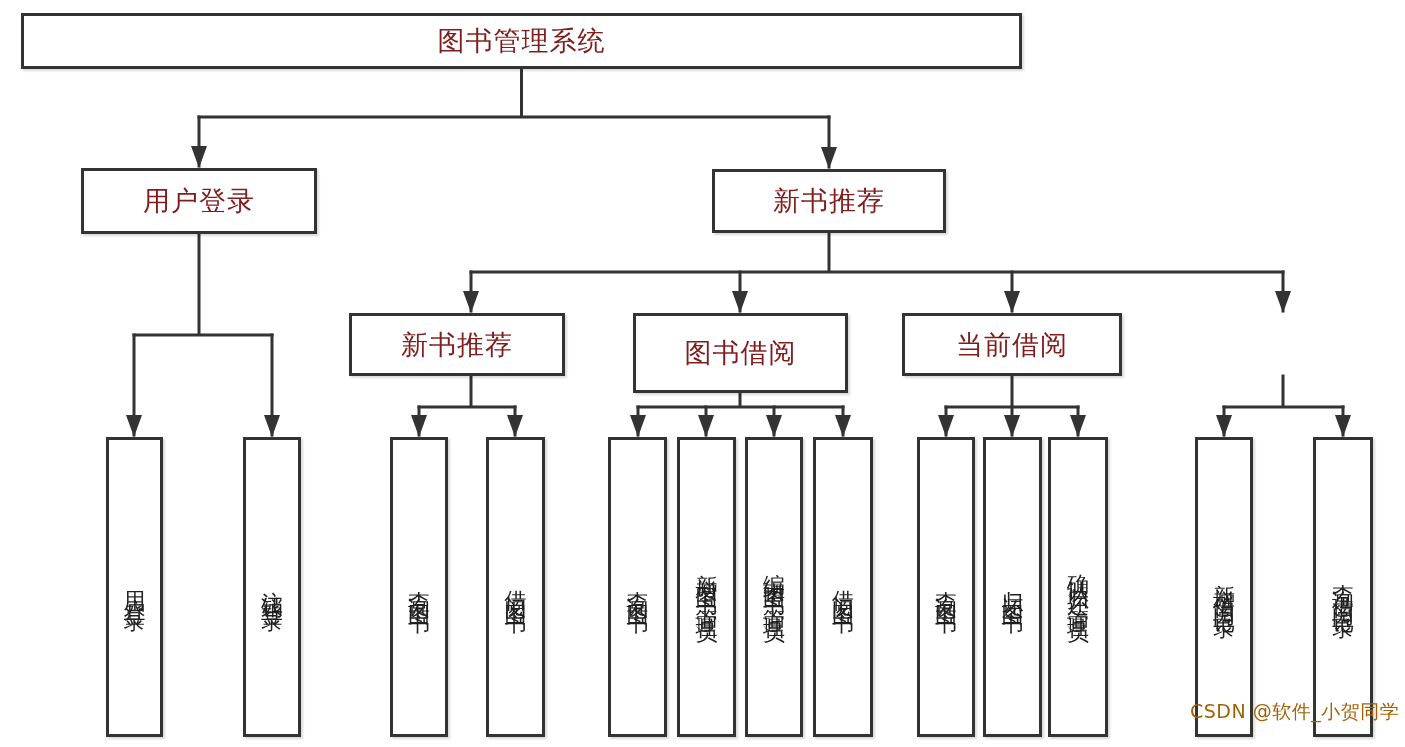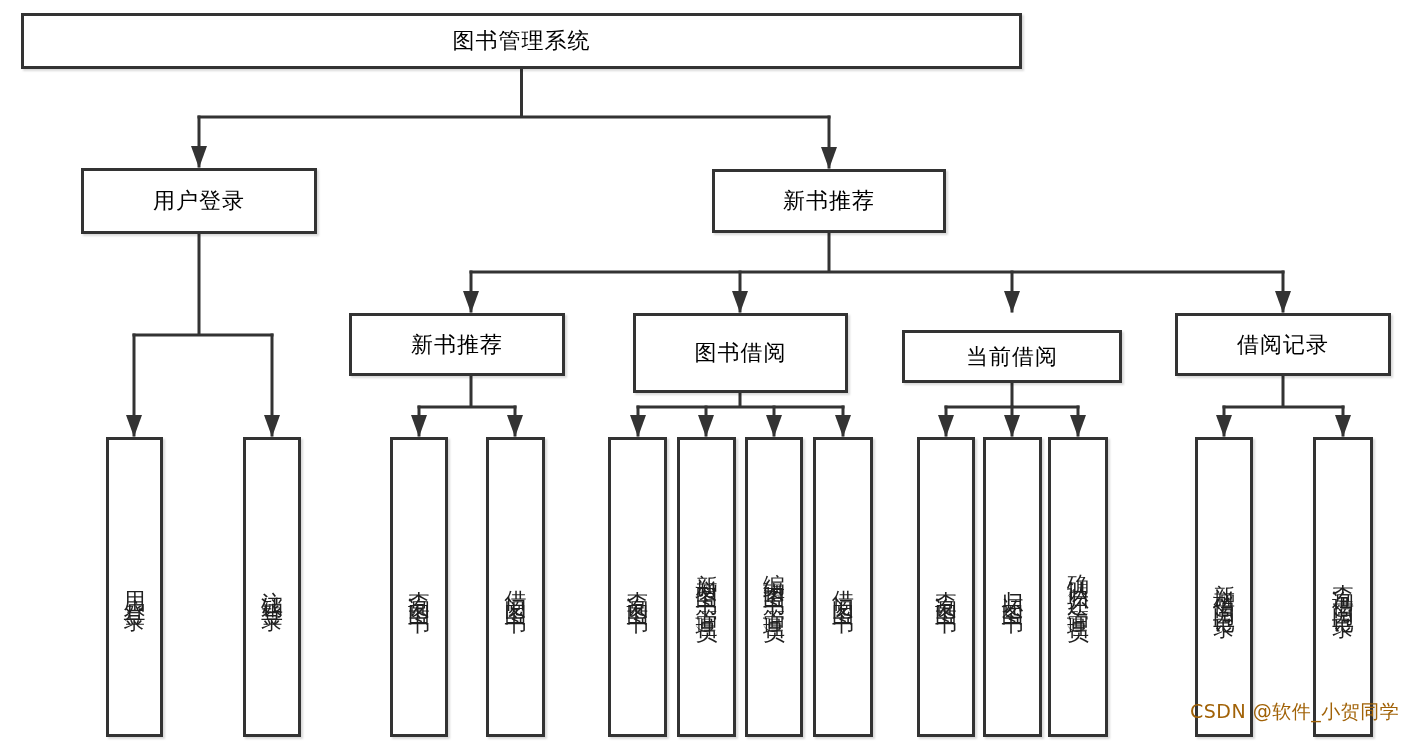--- a/index.html
+++ b/index.html
@@ -21,22 +21,22 @@
     position: absolute;
     box-sizing: border-box;
     background: #ffffff;
     border: 3px solid #333333;
     display: flex;
     align-items: center;
     justify-content: center;
     box-shadow: 2px 2px 2px rgba(0,0,0,0.15);
   }
   .h-label {
-    font-size: 22px;
-    color: #000000;
+    font-size: 27px;
+    color: #7f1d1d;
     letter-spacing: 1px;
     white-space: nowrap;
   }
   .v-label {
     writing-mode: vertical-rl;
     text-orientation: mixed;
     font-size: 22px;
     color: #1f1f1f;
     letter-spacing: 7px;
     line-height: 1;
@@ -110,25 +110,22 @@
   <div class="box" style="left:712px;top:169px;width:234px;height:64px">
     <span class="h-label">新书推荐</span>
   </div>
 
   <div class="box" style="left:349px;top:313px;width:216px;height:63px">
     <span class="h-label">新书推荐</span>
   </div>
   <div class="box" style="left:633px;top:313px;width:215px;height:80px">
     <span class="h-label">图书借阅</span>
   </div>
-  <div class="box" style="left:902px;top:330px;width:220px;height:53px">
+  <div class="box" style="left:902px;top:313px;width:220px;height:63px">
     <span class="h-label">当前借阅</span>
-  </div>
-  <div class="box" style="left:1175px;top:313px;width:216px;height:63px">
-    <span class="h-label">借阅记录</span>
   </div>
 
   <div class="box" style="left:106px;top:437px;width:57px;height:300px">
     <span class="v-label">用户登录</span>
   </div>
   <div class="box" style="left:243px;top:437px;width:58px;height:300px">
     <span class="v-label">注销登录</span>
   </div>
 
   <div class="box" style="left:390px;top:437px;width:58px;height:300px">

